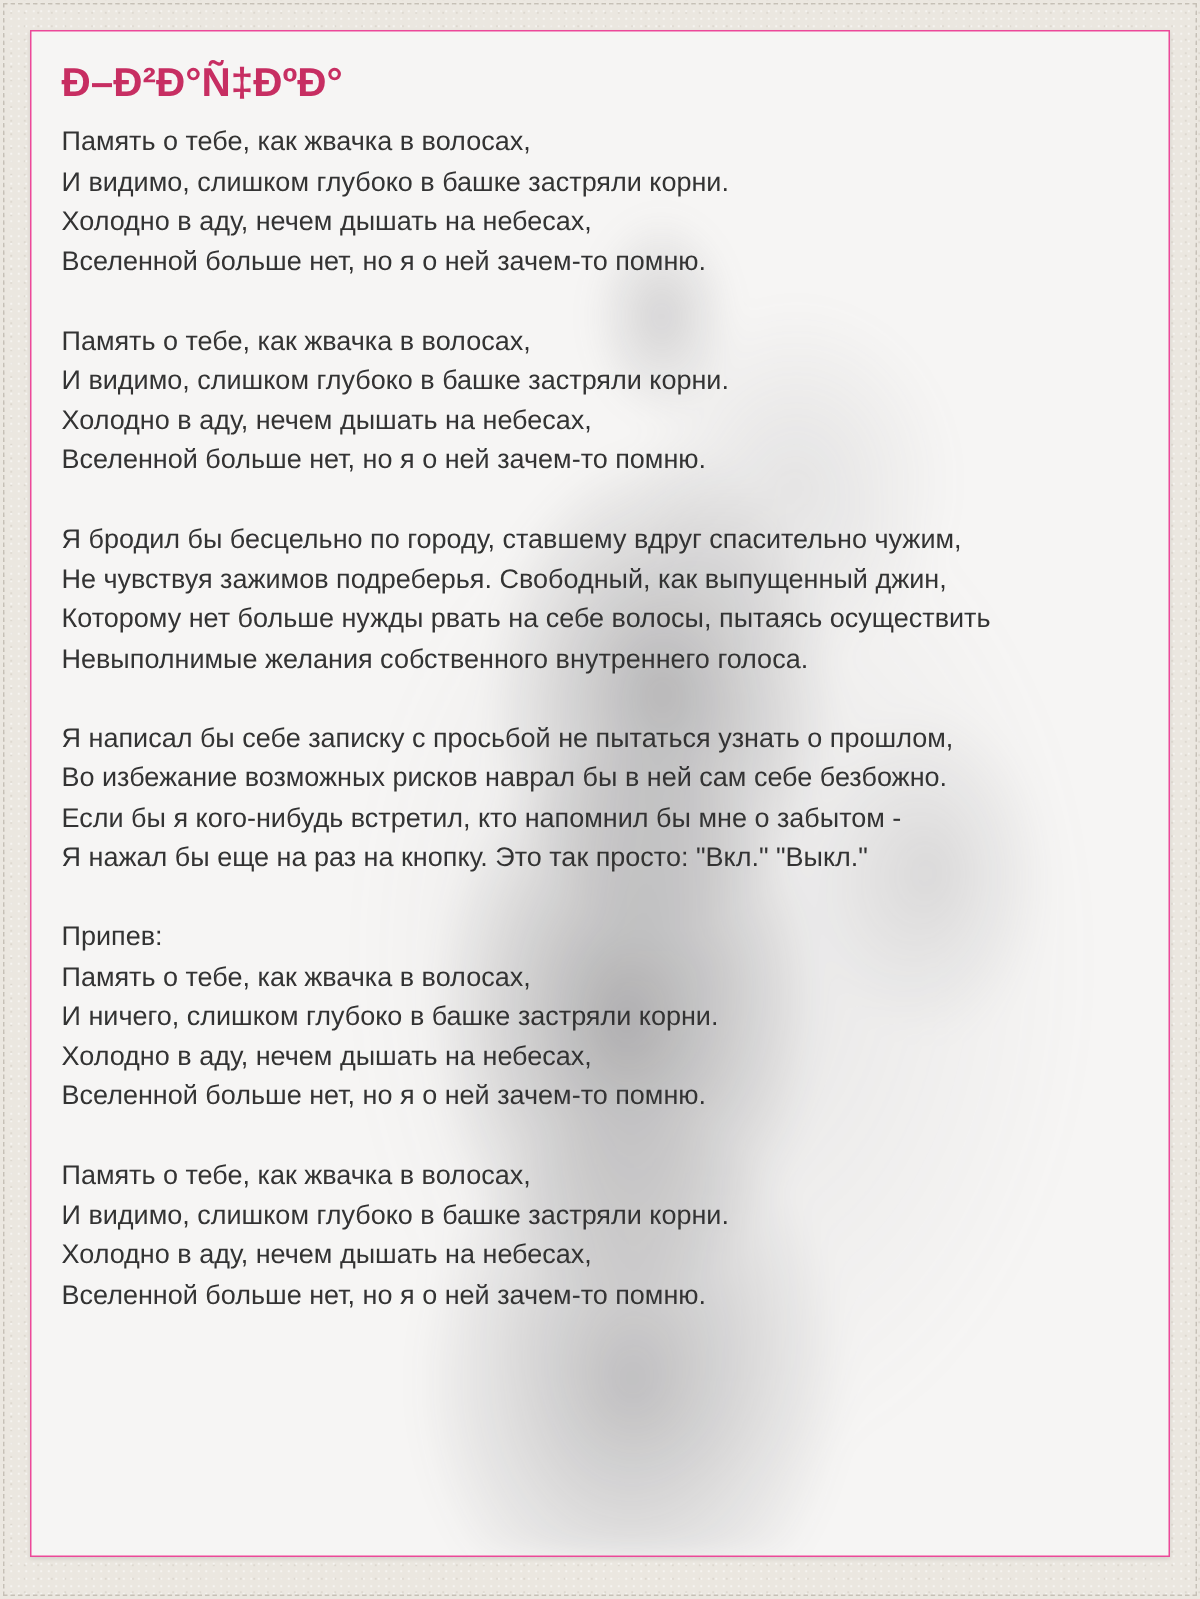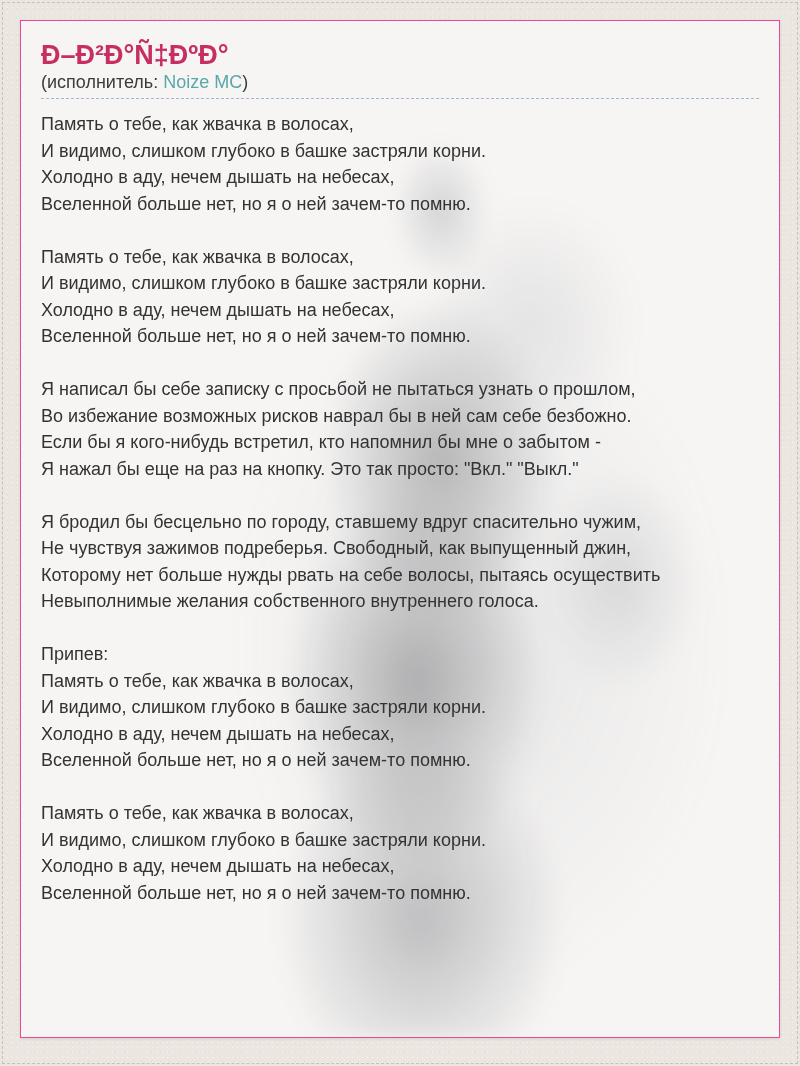--- a/index.html
+++ b/index.html
@@ -93,41 +93,40 @@
 </style>
 </head>
 <body>
 
 <div class="page-frame"></div>
 
 <div class="card">
   <div class="watermark"></div>
   <div class="content">
     <h1 class="title">Ð–Ð²Ð°Ñ‡ÐºÐ°</h1>
-    <div class="artist"><span>(исполнитель: </span><a href="#" class="artist-link">Noize MC</a><span>)</span></div>
     <div class="lyrics">
         <p class="stanza">Память о тебе, как жвачка в волосах,
 И видимо, слишком глубоко в башке застряли корни.
 Холодно в аду, нечем дышать на небесах,
 Вселенной больше нет, но я о ней зачем-то помню.</p>
         <p class="stanza">Память о тебе, как жвачка в волосах,
 И видимо, слишком глубоко в башке застряли корни.
 Холодно в аду, нечем дышать на небесах,
 Вселенной больше нет, но я о ней зачем-то помню.</p>
+        <p class="stanza">Я бродил бы бесцельно по городу, ставшему вдруг спасительно чужим,
+Не чувствуя зажимов подреберья. Свободный, как выпущенный джин,
+Которому нет больше нужды рвать на себе волосы, пытаясь осуществить
+Невыполнимые желания собственного внутреннего голоса.</p>
         <p class="stanza">Я написал бы себе записку с просьбой не пытаться узнать о прошлом,
 Во избежание возможных рисков наврал бы в ней сам себе безбожно.
 Если бы я кого-нибудь встретил, кто напомнил бы мне о забытом -
 Я нажал бы еще на раз на кнопку. Это так просто: "Вкл." "Выкл."</p>
-        <p class="stanza">Я бродил бы бесцельно по городу, ставшему вдруг спасительно чужим,
-Не чувствуя зажимов подреберья. Свободный, как выпущенный джин,
-Которому нет больше нужды рвать на себе волосы, пытаясь осуществить
-Невыполнимые желания собственного внутреннего голоса.</p>
         <p class="stanza">Припев:
 Память о тебе, как жвачка в волосах,
-И видимо, слишком глубоко в башке застряли корни.
+И ничего, слишком глубоко в башке застряли корни.
 Холодно в аду, нечем дышать на небесах,
 Вселенной больше нет, но я о ней зачем-то помню.</p>
         <p class="stanza">Память о тебе, как жвачка в волосах,
 И видимо, слишком глубоко в башке застряли корни.
 Холодно в аду, нечем дышать на небесах,
 Вселенной больше нет, но я о ней зачем-то помню.</p>
       </div>
   </div>
 </div>
 

